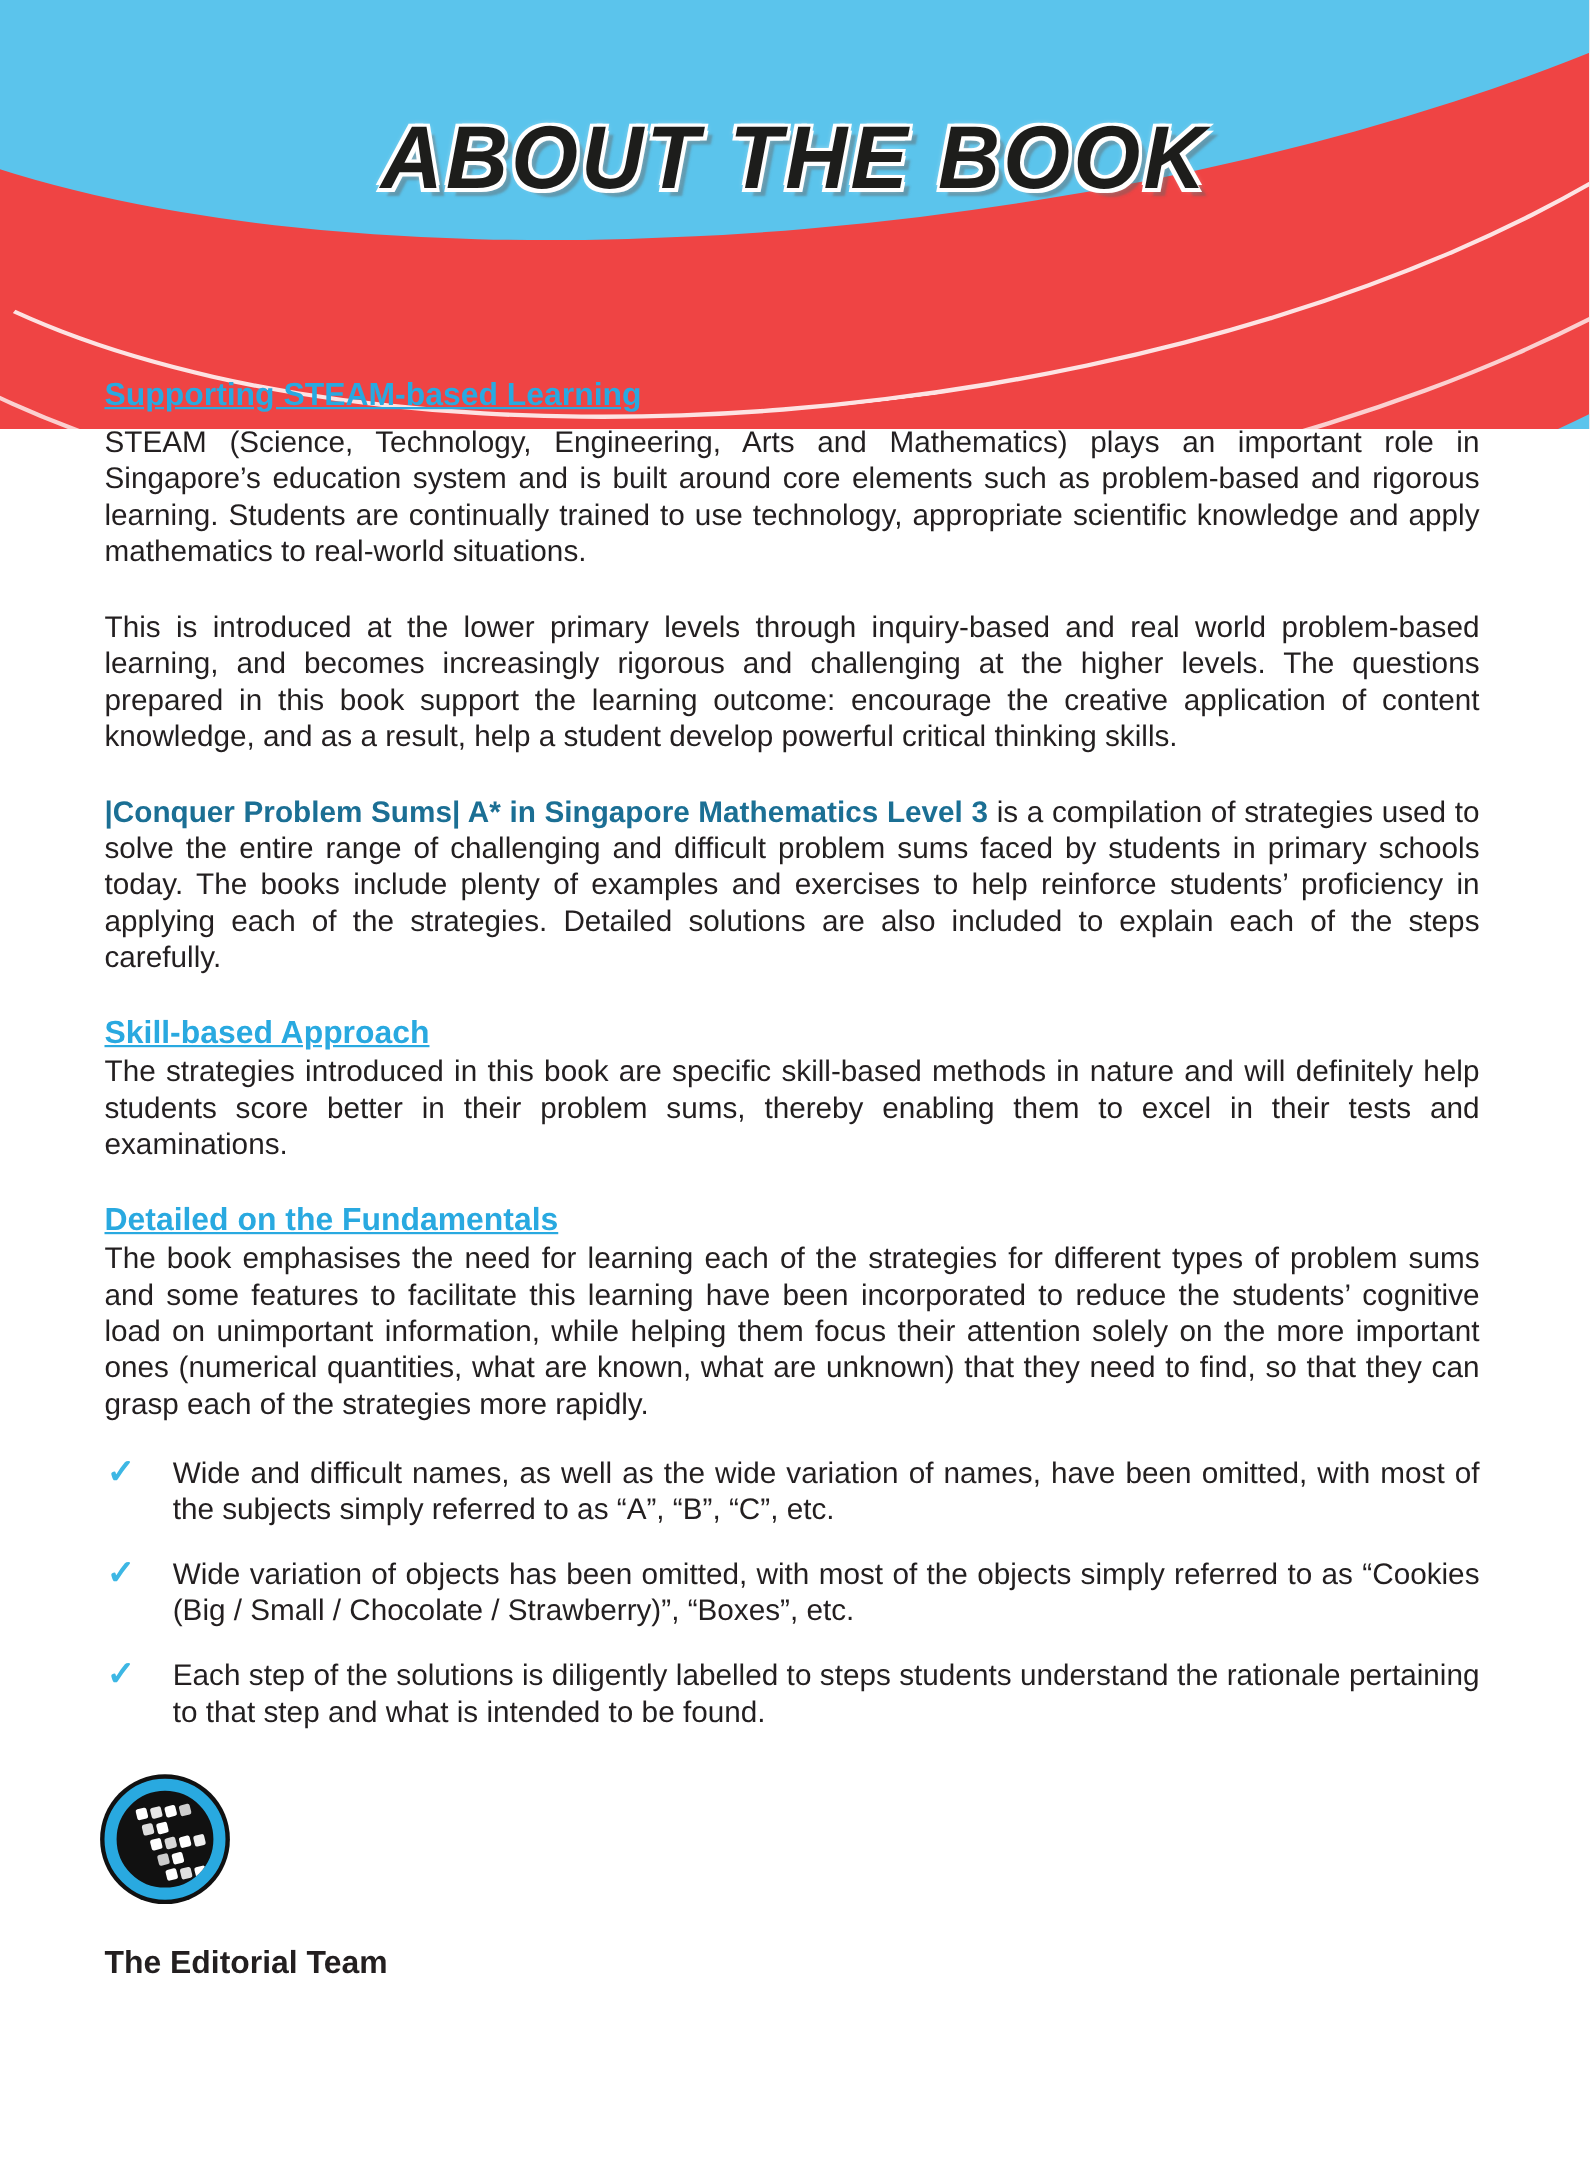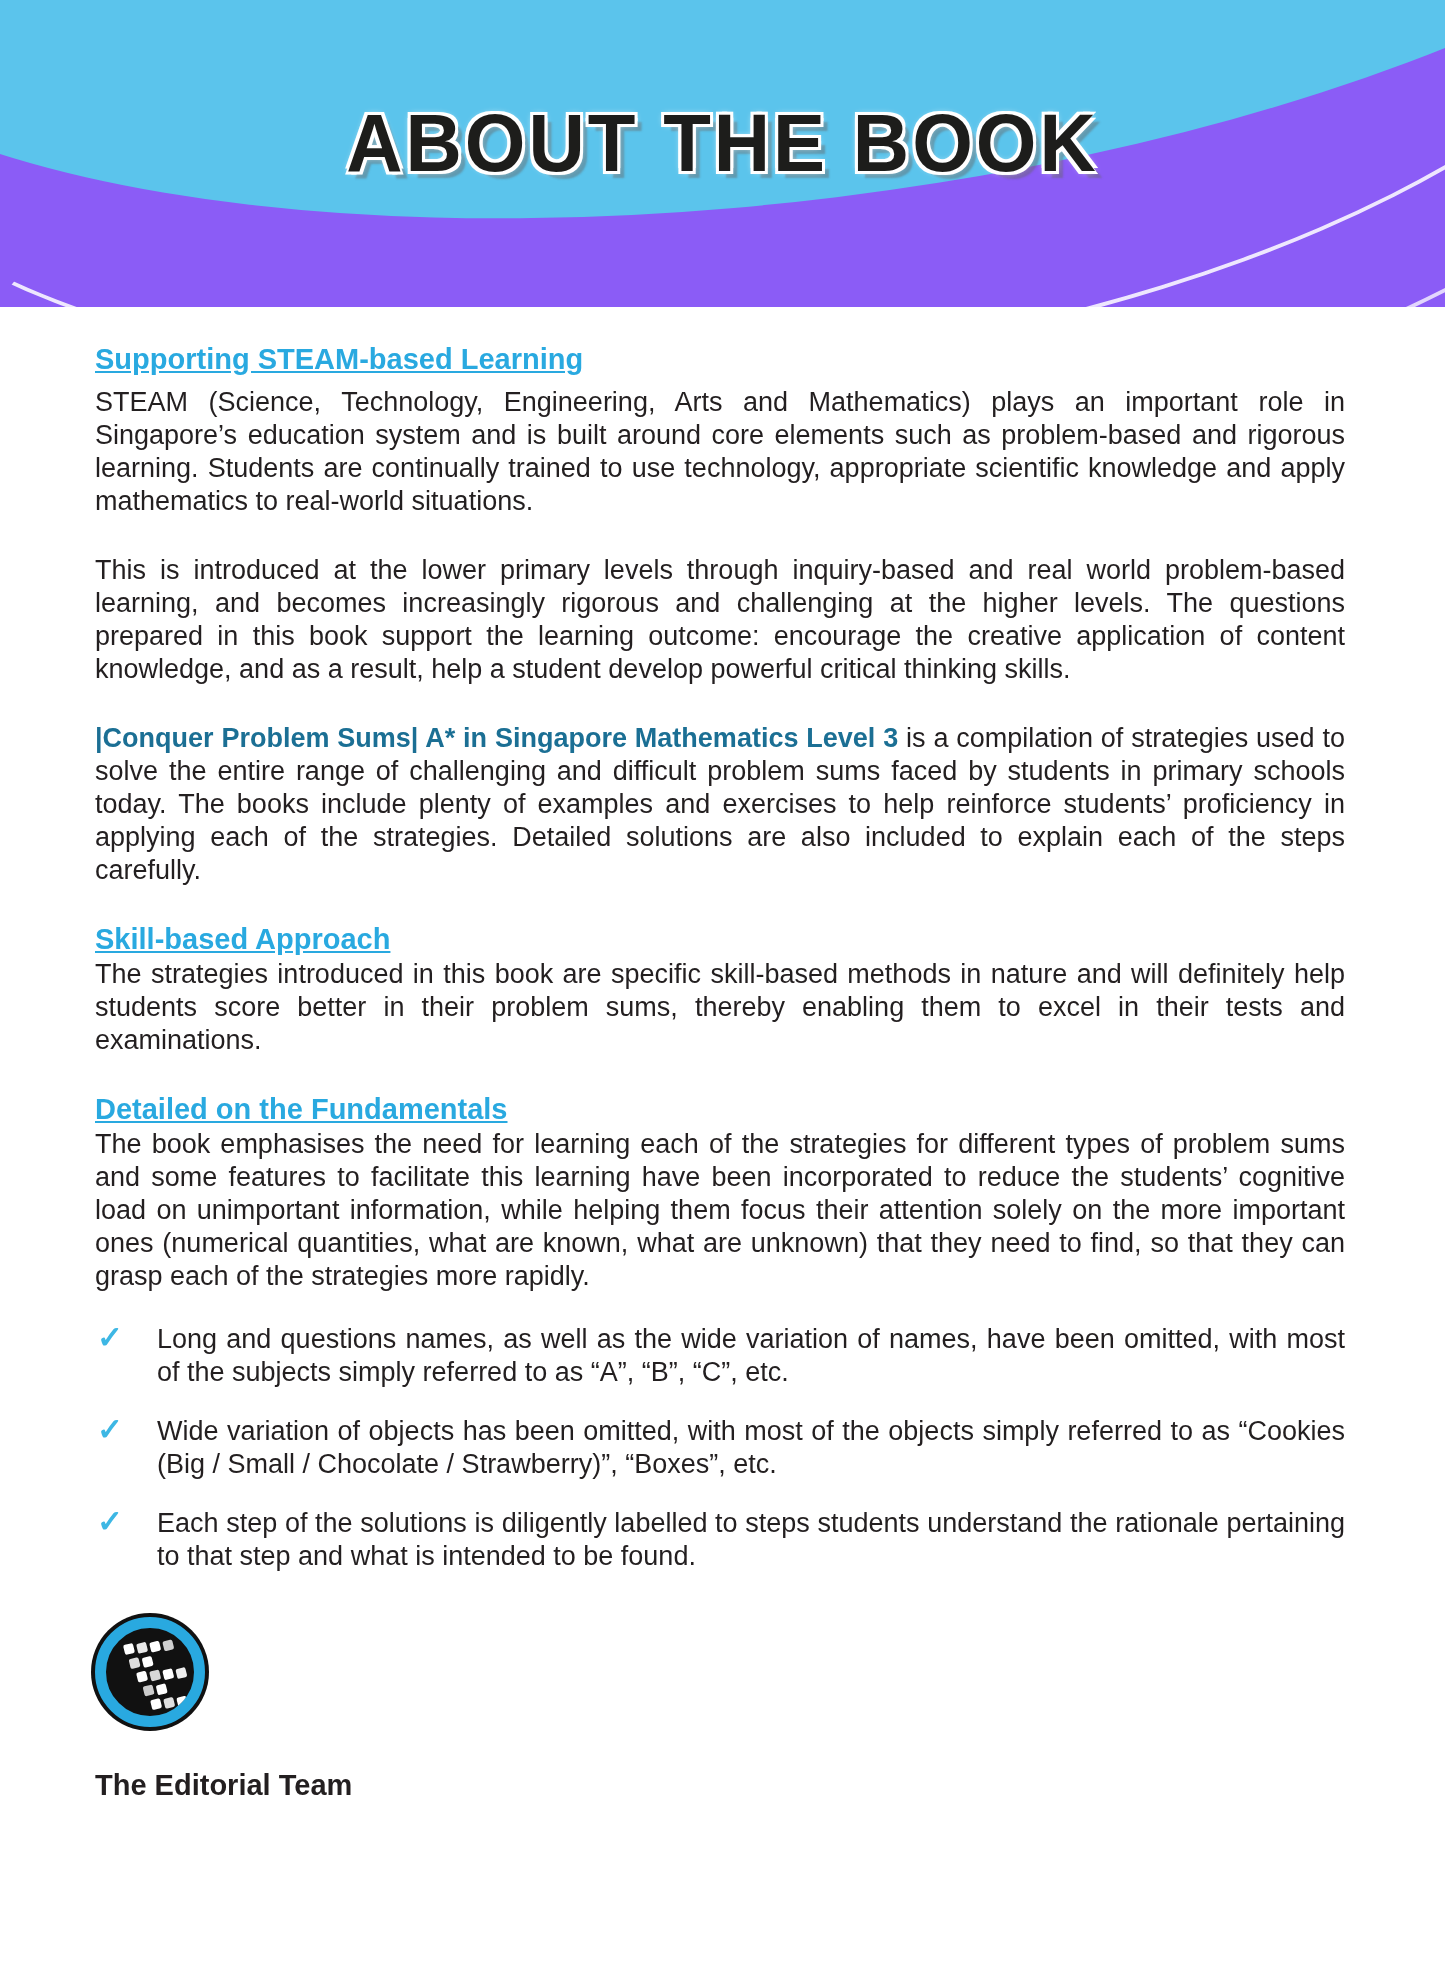--- a/index.html
+++ b/index.html
@@ -7,22 +7,22 @@
     position:relative;
     width:1445px;height:1983px;
     background:#ffffff;
     overflow:hidden;
     font-family:"Liberation Sans", sans-serif;
     color:#231F20;
   }
 
   
   .banner{
-    position:absolute;top:0;left:0;width:1445px;height:307px;
-    background:#8b5cf6;overflow:hidden;
+    position:absolute;top:0;left:0;width:1445px;height:390px;
+    background:#ef4444;overflow:hidden;font-style:italic;
   }
   .sw-fill{
     position:absolute;left:-260px;top:-560px;width:2100px;height:760px;
     background:#5BC4EC;border-radius:50%;
     transform:rotate(-7deg);
   }
   .sw-ring{
     position:absolute;left:-230px;top:-430px;width:1950px;height:900px;
     border:72px solid #5BC4EC;border-radius:50%;
     transform:rotate(-7deg);
@@ -140,21 +140,21 @@
 
     <h2 class="section-heading tight mt">Skill-based Approach</h2>
     <p class="body-p">The strategies introduced in this book are specific skill-based methods in nature and will definitely help students score better in their problem sums, thereby enabling them to excel in their tests and examinations.</p>
 
     <h2 class="section-heading tight mt">Detailed on the Fundamentals</h2>
     <p class="body-p" style="margin-bottom:30px;">The book emphasises the need for learning each of the strategies for different types of problem sums and some features to facilitate this learning have been incorporated to reduce the students’ cognitive load on unimportant information, while helping them focus their attention solely on the more important ones (numerical quantities, what are known, what are unknown) that they need to find, so that they can grasp each of the strategies more rapidly.</p>
 
     <ul class="check-list">
       <li>
         <span class="check">✓</span>
-        <span>Long and questions names, as well as the wide variation of names, have been omitted, with most of the subjects simply referred to as “A”, “B”, “C”, etc.</span>
+        <span>Wide and difficult names, as well as the wide variation of names, have been omitted, with most of the subjects simply referred to as “A”, “B”, “C”, etc.</span>
       </li>
       <li>
         <span class="check">✓</span>
         <span>Wide variation of objects has been omitted, with most of the objects simply referred to as “Cookies (Big / Small / Chocolate / Strawberry)”, “Boxes”, etc.</span>
       </li>
       <li>
         <span class="check">✓</span>
         <span>Each step of the solutions is diligently labelled to steps students understand the rationale pertaining to that step and what is intended to be found.</span>
       </li>
     </ul>

